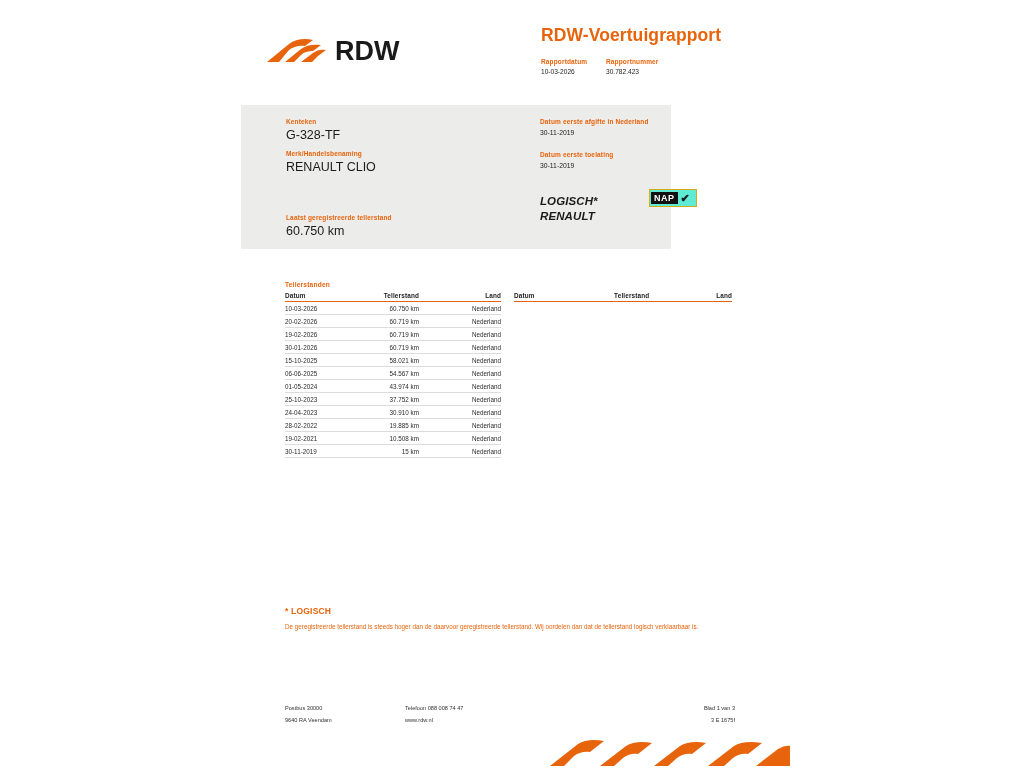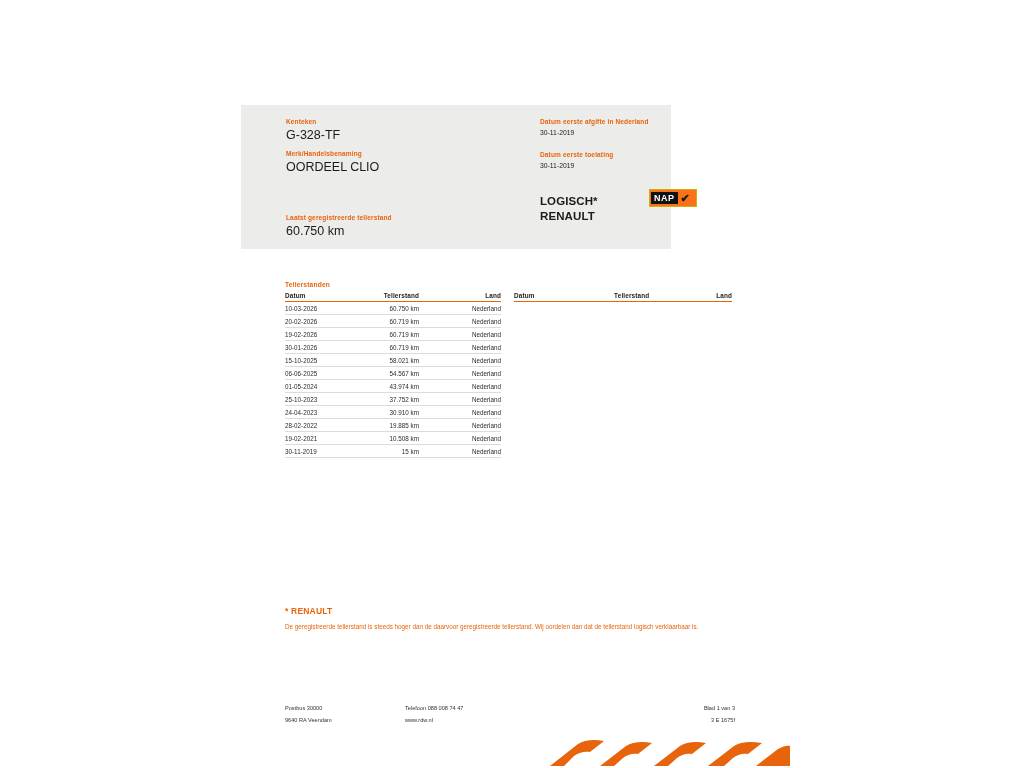--- a/index.html
+++ b/index.html
@@ -114,28 +114,29 @@
 
   .verdict {
     position: absolute;
     left: 299px;
     top: 89px;
     font-size: 11.5px;
     font-weight: bold;
     color: #1b1b1b;
     line-height: 15px;
     letter-spacing: 0.1px;
+    font-style: italic;
   }
   .nap-badge {
     position: absolute;
     left: 408px;
     top: 84px;
     width: 48px;
     height: 18px;
-    background: #f97316;
+    background: #5eead4;
     border: 1px solid #cfae14;
     display: flex;
     align-items: center;
   }
   .nap-badge .nap-black {
     background: #111;
     color: #fff;
     font-size: 9px;
     font-weight: bold;
     padding: 1px 3px 1px 3px;
@@ -235,29 +236,52 @@
     width: 240px;
     height: 30px;
     overflow: hidden;
   }
 </style>
 </head>
 <body>
 
 <div class="page">
 
+  <div class="header">
+    <div class="logo-wrap">
+      <svg class="logo-mark" viewBox="0 0 62 28">
+        <path d="M2 24 L24 6 C30 1 40 0 48 2 L40 8 C34 7 28 9 24 12 L14 24 Z" fill="#e8640c"></path>
+        <path d="M20 24 L36 11 C41 7 48 6 56 7 L48 13 C43 13 39 14 36 17 L29 24 Z" fill="#e8640c"></path>
+        <path d="M36 24 L48 15 C52 12 56 11 61 12 L53 18 L47 24 Z" fill="#e8640c"></path>
+      </svg>
+      <div class="logo-text">RDW</div>
+    </div>
+
+    <div class="report-title">RDW-Voertuigrapport</div>
+
+    <div class="meta-row">
+      <div class="meta-col c1">
+        <div class="meta-label">Rapportdatum</div>
+        <div class="meta-value">10-03-2026</div>
+      </div>
+      <div class="meta-col c2">
+        <div class="meta-label">Rapportnummer</div>
+        <div class="meta-value">30.782.423</div>
+      </div>
+    </div>
+  </div>
 
   <div class="panel">
     <div class="blk p-kenteken">
       <div class="fld-label">Kenteken</div>
       <div class="fld-value">G-328-TF</div>
     </div>
     <div class="blk p-merk">
       <div class="fld-label">Merk/Handelsbenaming</div>
-      <div class="fld-value">OORDEEL CLIO</div>
+      <div class="fld-value">RENAULT CLIO</div>
     </div>
     <div class="blk p-teller">
       <div class="fld-label">Laatst geregistreerde tellerstand</div>
       <div class="fld-value">60.750 km</div>
     </div>
     <div class="blk p-afgifte">
       <div class="fld-label">Datum eerste afgifte in Nederland</div>
       <div class="fld-value">30-11-2019</div>
     </div>
     <div class="blk p-toelating">
@@ -357,21 +381,21 @@
           <th class="c-datum">Datum</th>
           <th class="c-stand">Tellerstand</th>
           <th class="c-land">Land</th>
         </tr>
       </thead>
       <tbody></tbody>
     </table>
   </div>
 
   <div class="footnote">
-    <div class="footnote-title">* RENAULT</div>
+    <div class="footnote-title">* LOGISCH</div>
     <div class="footnote-body">De geregistreerde tellerstand is steeds hoger dan de daarvoor geregistreerde tellerstand. Wij oordelen dan dat de tellerstand logisch verklaarbaar is.</div>
   </div>
 
   <div class="footer">
     <div class="fcol f1">
       <div>Postbus 30000</div>
       <div>9640 RA Veendam</div>
     </div>
     <div class="fcol f2">
       <div>Telefoon 088 008 74 47</div>

